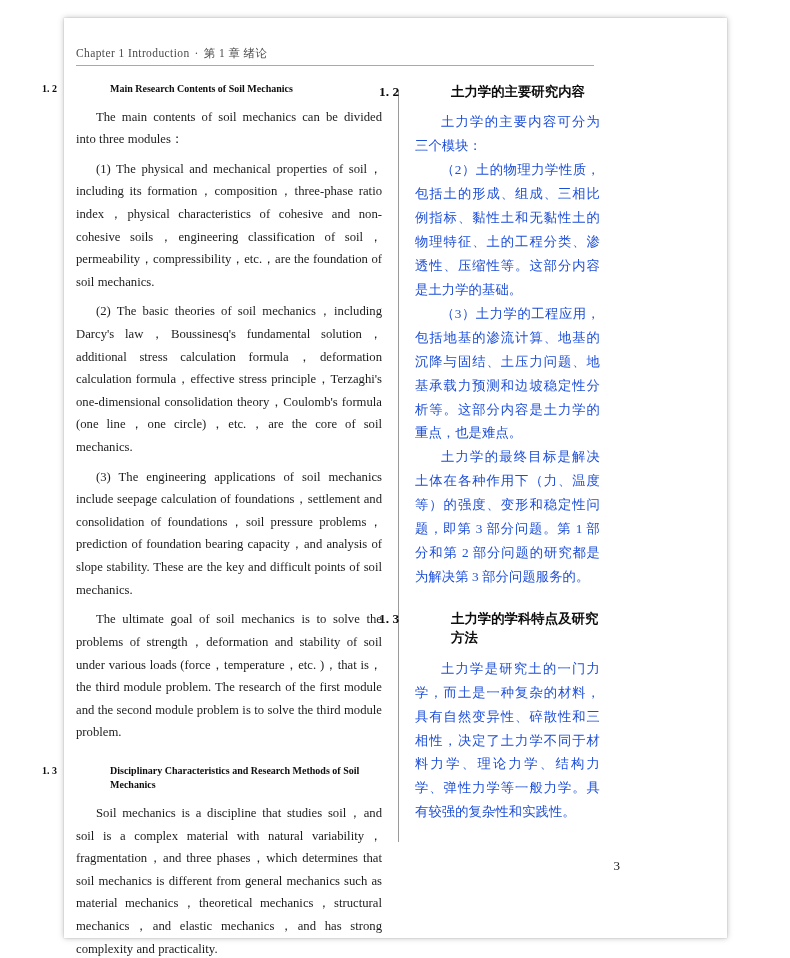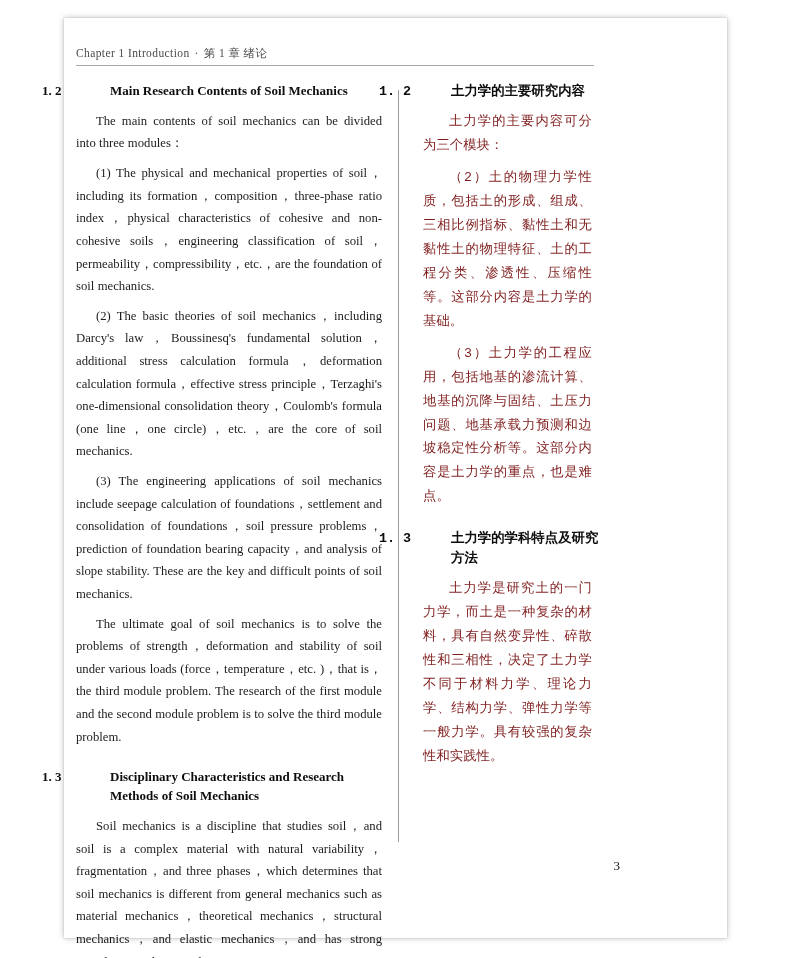--- a/index.html
+++ b/index.html
@@ -70,38 +70,37 @@
   }
   #col-zh {
     width: 201px;
     padding-left: 16px;
     box-sizing: border-box;
   }
 
   
   .sec-head {
     font-weight: bold;
-    font-size: 13px;
+    font-size: 10px;
     color: #0d0d0d;
     margin: 0 0 9px 0;
     line-height: 1.45;
   }
   .sec-head .num {
     display: inline-block;
     width: 34px;
   }
   .sec-head-en-wrap {
     padding-left: 34px;
     text-indent: -34px;
   }
   .sec-head-zh-wrap {
     padding-left: 36px;
     text-indent: -36px;
     font-size: 13.4px;
-    font-family: Liberation Mono, monospace;
   }
   .sec-head.zh .num { width: 36px; }
 
   .gap-before { margin-top: 20px; }
 
   
   .p-en {
     font-size: 12.7px;
     line-height: 1.78;
     text-align: justify;
@@ -111,25 +110,24 @@
     text-indent: 20px;
     word-spacing: 0.2px;
   }
   .p-en + .p-en { margin-top: 7px; }
 
   
   .p-zh {
     font-size: 13.3px;
     line-height: 1.80;
     text-align: justify;
-    color: #7f1d1d;
-    margin: 8px;
+    color: #1d4ed8;
+    margin: 0;
     text-indent: 26px;
     letter-spacing: 0.1px;
-    font-family: Liberation Mono, monospace;
   }
 
   
   #folio {
     position: absolute;
     left: 560px;
     top: 858px;
     width: 60px;
     text-align: right;
     font-size: 13px;
@@ -173,20 +171,21 @@
 
   <div id="col-zh">
 
     <div class="sec-head zh sec-head-zh-wrap">
       <span class="num">1. 2</span><span>土力学的主要研究内容</span>
     </div>
 
     <p class="p-zh">土力学的主要内容可分为三个模块：</p>
     <p class="p-zh">（2）土的物理力学性质，包括土的形成、组成、三相比例指标、黏性土和无黏性土的物理特征、土的工程分类、渗透性、压缩性等。这部分内容是土力学的基础。</p>
     <p class="p-zh">（3）土力学的工程应用，包括地基的渗流计算、地基的沉降与固结、土压力问题、地基承载力预测和边坡稳定性分析等。这部分内容是土力学的重点，也是难点。</p>
+    <p class="p-zh">土力学的最终目标是解决土体在各种作用下（力、温度等）的强度、变形和稳定性问题，即第 3 部分问题。第 1 部分和第 2 部分问题的研究都是为解决第 3 部分问题服务的。</p>
 
     <div class="sec-head zh sec-head-zh-wrap gap-before">
       <span class="num">1. 3</span><span>土力学的学科特点及研究方法</span>
     </div>
 
     <p class="p-zh">土力学是研究土的一门力学，而土是一种复杂的材料，具有自然变异性、碎散性和三相性，决定了土力学不同于材料力学、理论力学、结构力学、弹性力学等一般力学。具有较强的复杂性和实践性。</p>
   </div>
 </div>
 
 <div id="folio">3</div>

